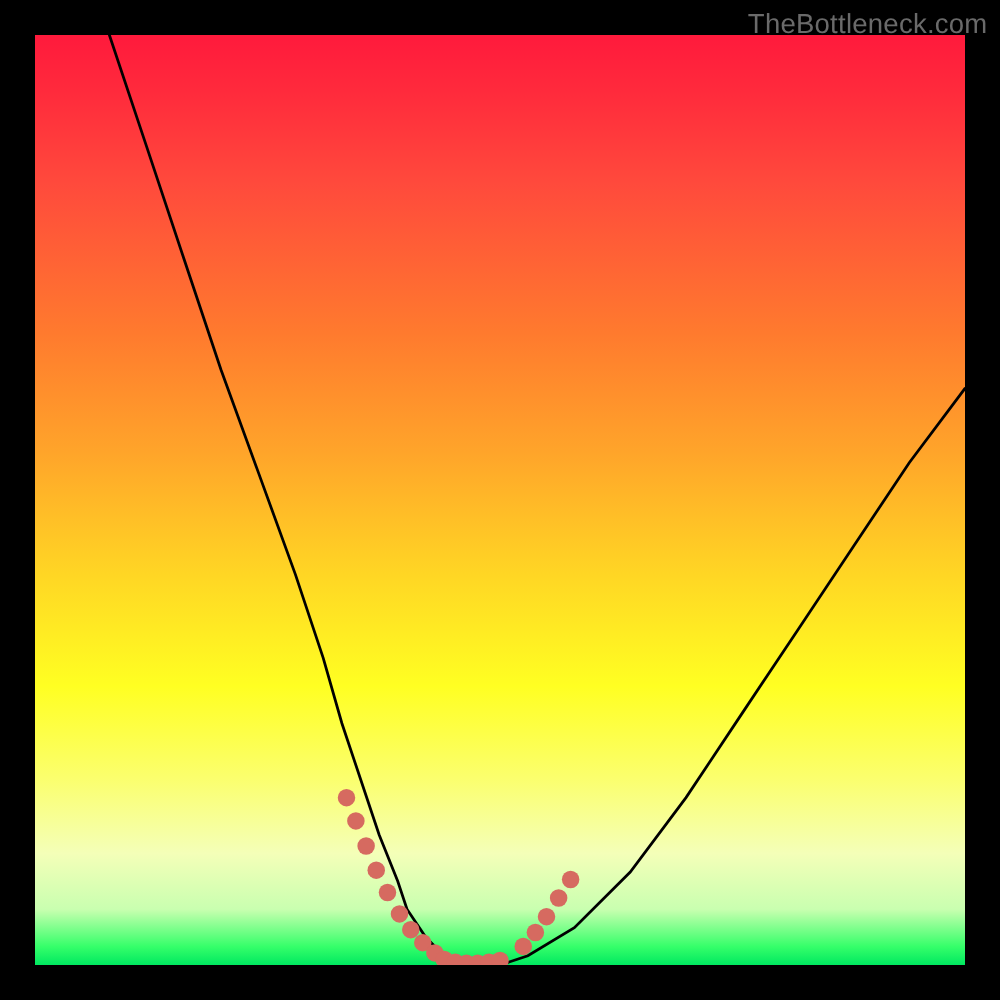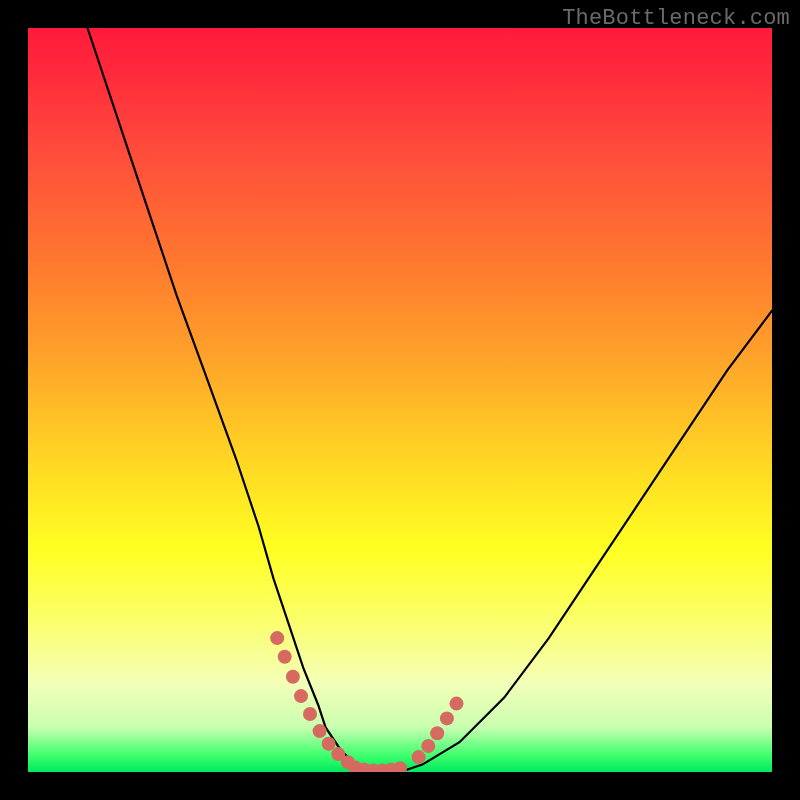--- a/index.html
+++ b/index.html
@@ -8,21 +8,20 @@
     width: 800px;
     height: 800px;
     overflow: hidden;
     background: #000;
     font-family: Arial, Helvetica, sans-serif;
   }
   .frame {
     position: absolute;
     inset: 0;
     background: #000;
-    font-family: Liberation Mono, monospace;
   }
   .plot-area {
     position: absolute;
     left: 28px;
     top: 28px;
     width: 744px;
     height: 744px;
     
     background: linear-gradient(
       to bottom,

